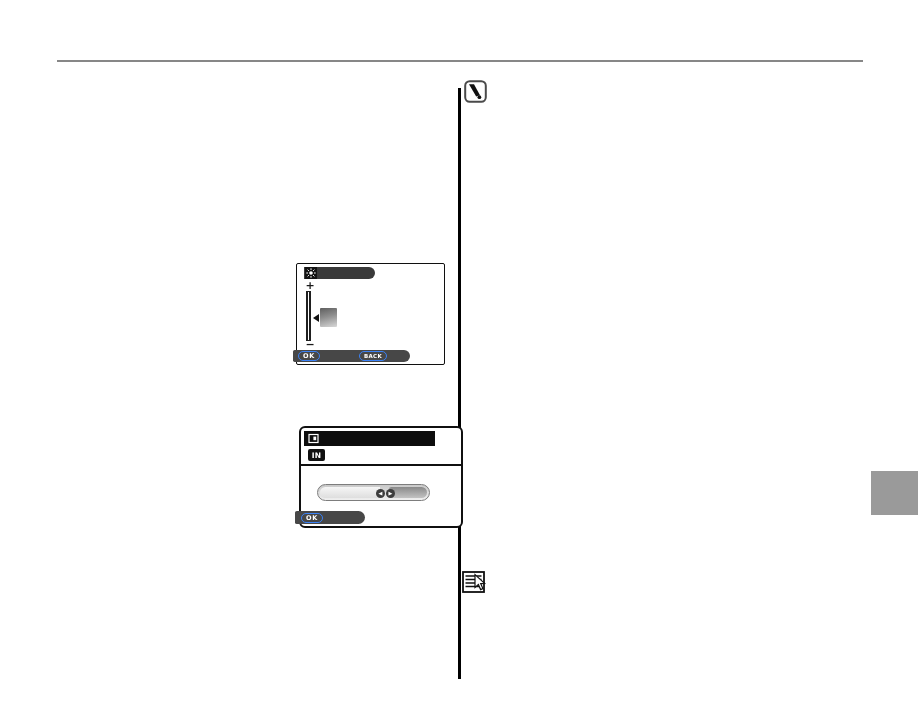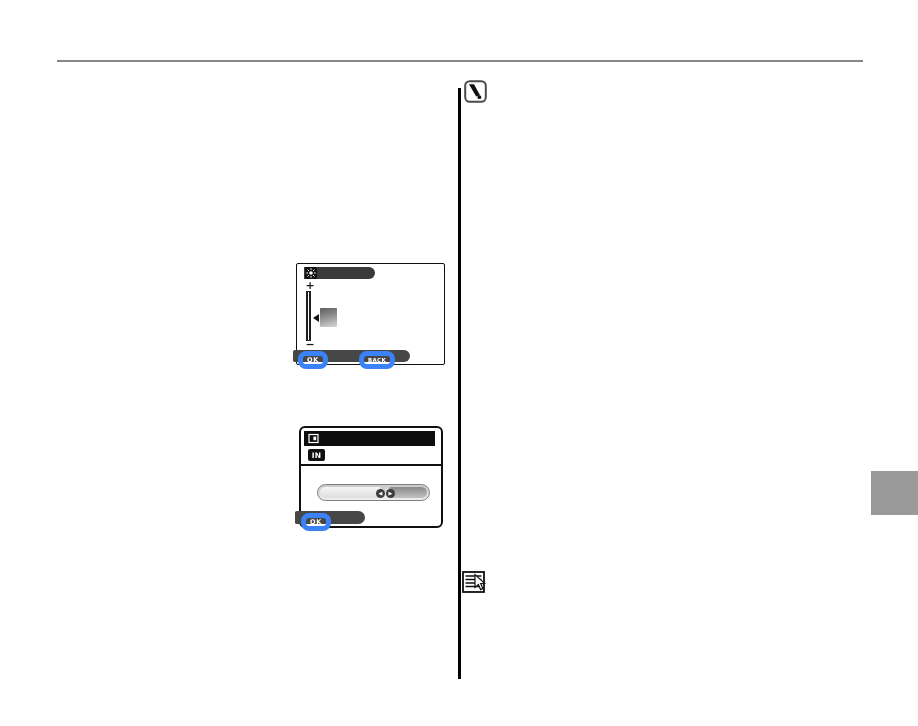--- a/index.html
+++ b/index.html
@@ -11,39 +11,39 @@
   .v-divider{position:absolute;left:458px;top:88px;width:3px;height:591px;background:#000;}
   .side-tab{position:absolute;left:871px;top:471px;width:47px;height:44px;background:#9a9a9a;}
 
   
   .caution-wrap{position:absolute;left:464px;top:80px;width:23px;height:23px;}
   .note-wrap{position:absolute;left:461px;top:570px;width:27px;height:25px;}
 
   
   .screen{position:absolute;background:#fff;box-sizing:border-box;}
   .screen1{left:296px;top:263px;width:149px;height:102px;border:1.5px solid #101010;border-radius:2px;}
-  .screen2{left:299px;top:426px;width:144px;height:102px;border:2px solid #101010;border-radius:6px;}
+  .screen2{left:299px;top:426px;width:164px;height:102px;border:2px solid #101010;border-radius:6px;}
 
   
   .s1-titlebar{position:absolute;left:7px;top:3px;width:71px;height:12px;background:#3a3a3a;
                border-radius:0 6px 6px 0;display:flex;align-items:center;}
   .sunbox{width:12px;height:12px;background:#141414;display:flex;align-items:center;justify-content:center;margin-left:1px;}
   .plus-label,.minus-label{position:absolute;left:5px;width:16px;text-align:center;
                font-size:11px;font-weight:bold;color:#1a1a1a;line-height:10px;}
   .plus-label{top:17px;}
   .minus-label{top:76px;}
   .s1-track{position:absolute;left:9px;top:27px;width:5px;height:50px;background:#fff;
             border:2px solid #1f1f1f;border-top-width:1px;border-bottom-width:1px;box-sizing:border-box;}
   .s1-handle{position:absolute;left:16px;top:50px;width:0;height:0;
              border-top:4px solid transparent;border-bottom:4px solid transparent;border-right:6px solid #111;}
   .s1-swatch{position:absolute;left:23px;top:44px;width:17px;height:19px;border-radius:1px;
              background:linear-gradient(165deg,#5f5f5f 0%,#8e8e8e 45%,#d8d8d8 100%);}
   .btn-bar{position:absolute;background:#474747;border-radius:2px 7px 7px 2px;}
   .s1-bar{left:-4px;top:86px;width:117px;height:12px;}
-  .pill{position:absolute;display:inline-block;border:5px solid #3b82f6;border-radius:8px;color:#fff;
+  .pill{position:absolute;display:inline-block;border:1px solid #3b82f6;border-radius:8px;color:#fff;
         font-size:6.5px;font-weight:bold;line-height:8px;padding:0 4px;letter-spacing:0.8px;white-space:nowrap;}
   .s1-ok{left:5px;top:1px;}
   .s1-back{left:66px;top:1px;font-size:5.5px;letter-spacing:0.3px;}
 
   
   .s2-titlebar{position:absolute;left:3px;top:3px;width:131px;height:15px;background:#0d0d0d;
                display:flex;align-items:center;}
   .s2-titleicon{margin-left:4px;}
   .in-badge{position:absolute;left:7px;top:21px;width:17px;height:12px;background:#101010;color:#fff;
             border-radius:2px;font-size:7.5px;font-weight:bold;display:flex;align-items:center;justify-content:center;

